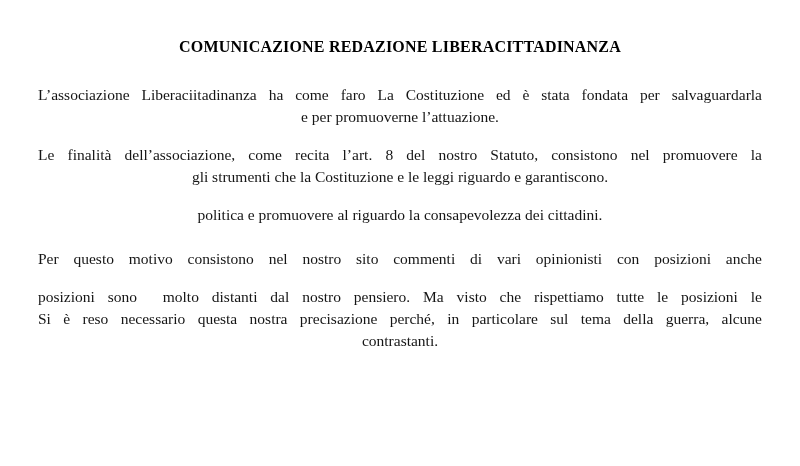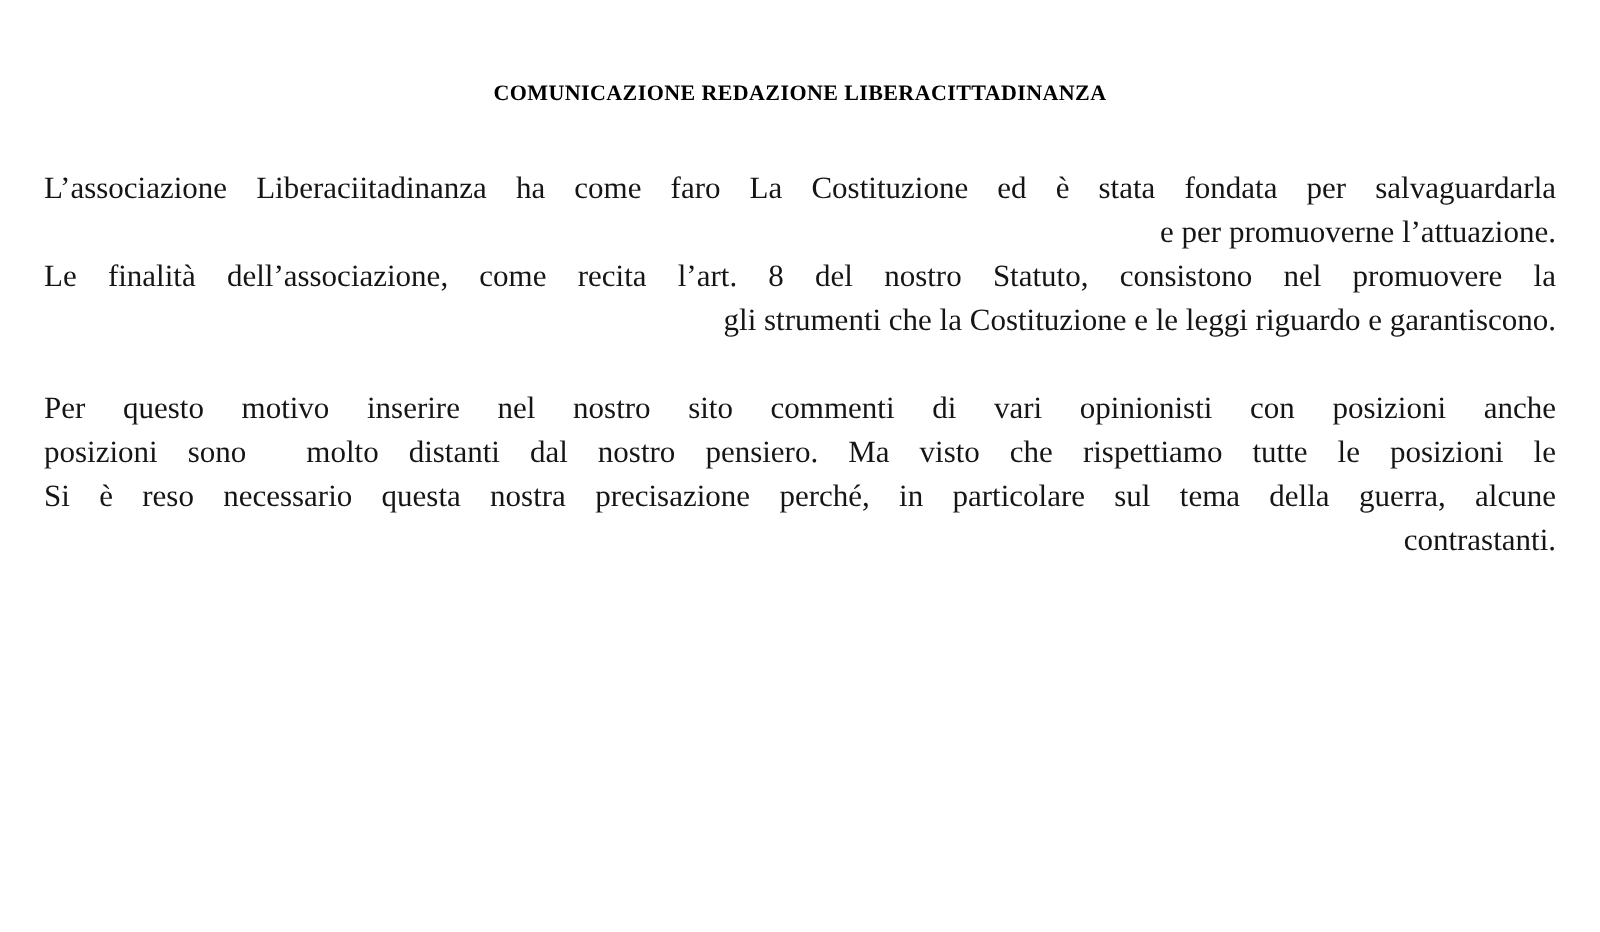--- a/index.html
+++ b/index.html
@@ -16,40 +16,40 @@
   .page {
     box-sizing: border-box;
     width: 800px;
     height: 466px;
     padding: 36px 22px 0 22px;
     background: #ffffff;
   }
   .title {
     text-align: center;
     font-weight: bold;
-    font-size: 11px;
+    font-size: 16px;
     line-height: 22px;
     color: #000000;
     letter-spacing: 0.2px;
     margin-bottom: 26px;
   }
   .doc-body {
     width: 100%;
   }
   .block {
-    margin: 0;
+    margin: 16px;
   }
   .block.gap-before {
     margin-top: 22px;
   }
   .line {
     font-size: 15.5px;
     line-height: 22px;
     color: #151515;
-    text-align: right;
+    text-align: center;
   }
   .line.justified {
     text-align: justify;
     text-align-last: justify;
   }
 </style>
 </head>
 <body>
 
 <div class="page">
@@ -57,23 +57,24 @@
   <div class="doc-body">
       <div class="block">
         <div class="line justified">L’associazione Liberaciitadinanza ha come faro La Costituzione ed è stata fondata per salvaguardarla</div>
         <div class="line">e per promuoverne l’attuazione.</div>
       </div>
       <div class="block">
         <div class="line justified">Le finalità dell’associazione, come recita l’art. 8 del nostro Statuto, consistono nel promuovere la</div>
         <div class="line">gli strumenti che la Costituzione e le leggi riguardo e garantiscono.</div>
       </div>
       <div class="block">
+        <div class="line">politica e promuovere al riguardo la consapevolezza dei cittadini.</div>
       </div>
       <div class="block gap-before">
-        <div class="line justified">Per questo motivo inserire nel nostro sito commenti di vari opinionisti con posizioni anche</div>
+        <div class="line justified">Per questo motivo consistono nel nostro sito commenti di vari opinionisti con posizioni anche</div>
       </div>
       <div class="block">
         <div class="line justified">posizioni sono&nbsp; molto distanti dal nostro pensiero. Ma visto che rispettiamo tutte le posizioni le</div>
         <div class="line justified">Si è reso necessario questa nostra precisazione perché, in particolare sul tema della guerra, alcune</div>
         <div class="line">contrastanti.</div>
       </div>
     </div>
 </div>
 
 </body></html>

